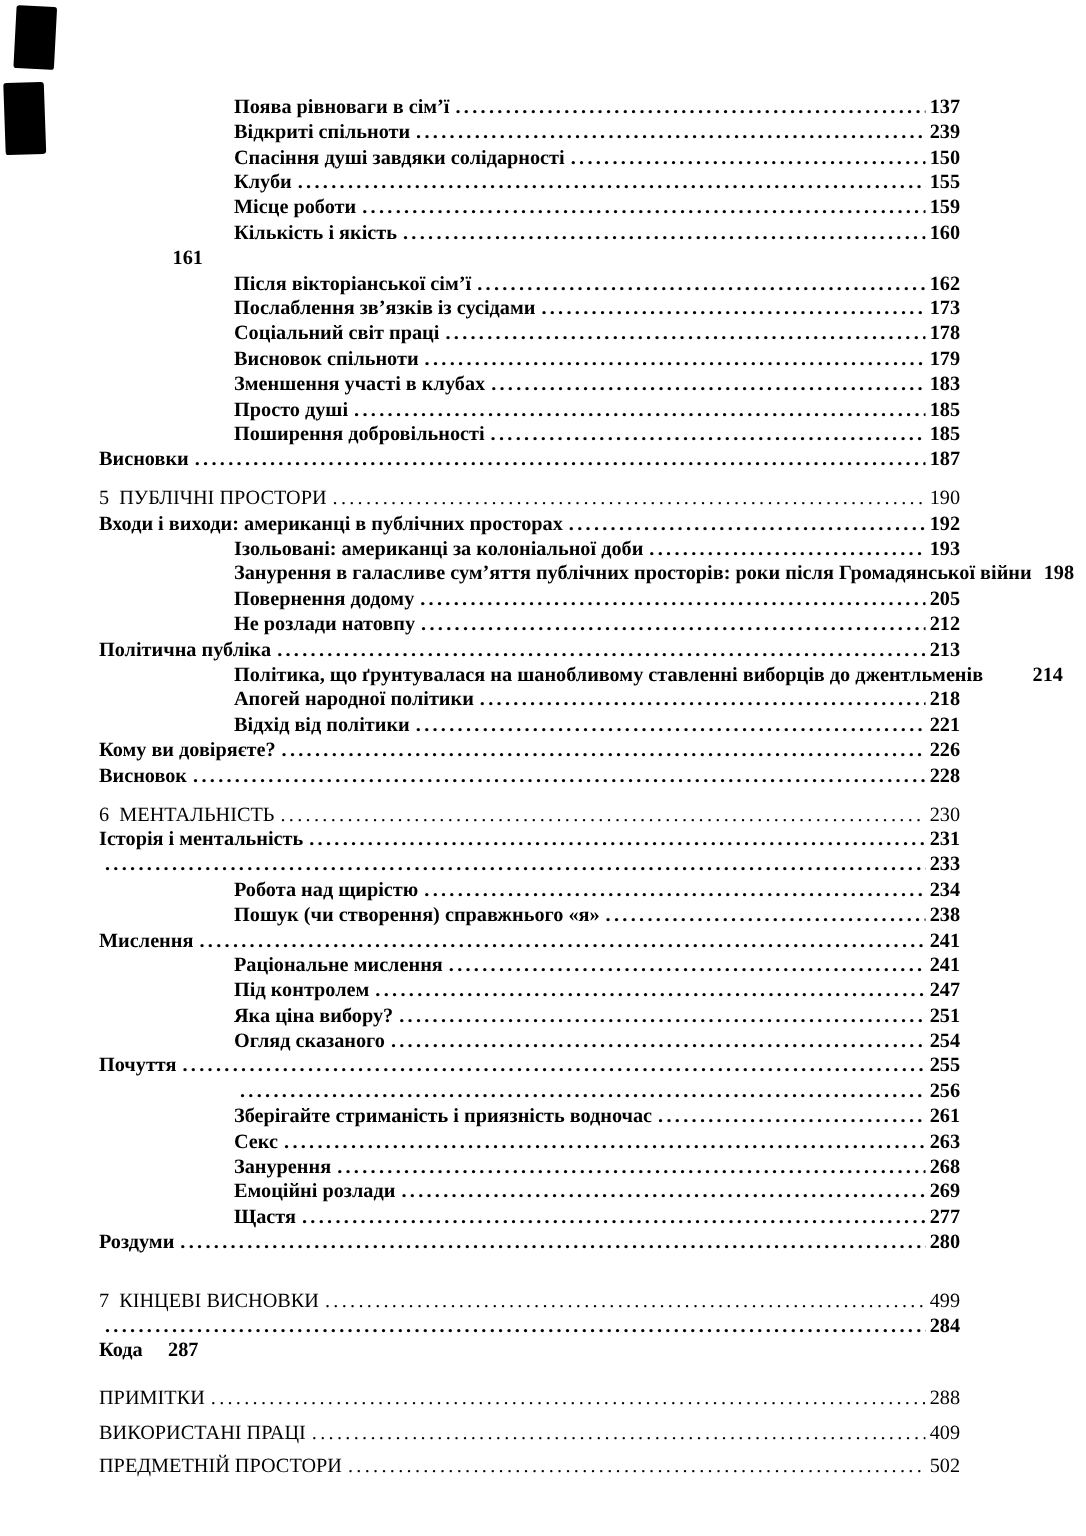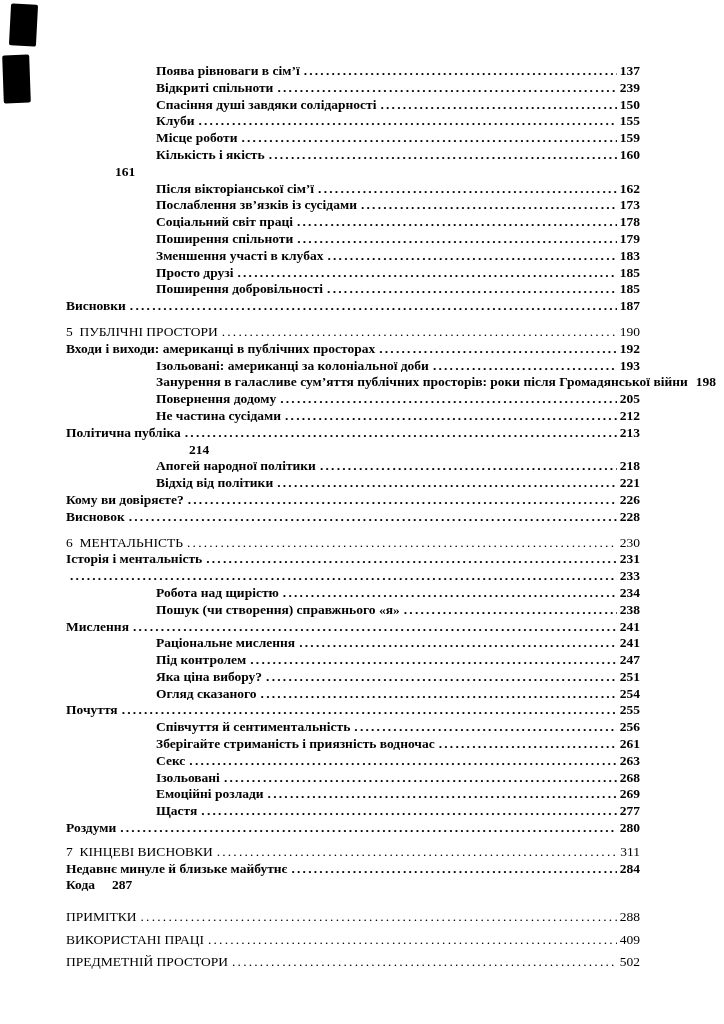--- a/index.html
+++ b/index.html
@@ -11,21 +11,21 @@
   }
   .page{position:absolute;inset:0;}
   
   .artifact{position:absolute;background:#000;}
   .artifact.a1{left:10px;top:4px;width:27px;height:42px;transform:rotate(3deg);border-radius:2px;}
   .artifact.a2{left:3px;top:55px;width:27px;height:48px;transform:rotate(-2deg);border-radius:2px;}
 
   .toc{position:absolute;left:66px;top:63px;width:650px;}
   .section{margin:0;}
   .section.s2,.section.s3{margin-top:9px;}
-  .section.s4{margin-top:7px;}
+  .section.s4{margin-top:22px;}
   .section.s5{margin-top:12px;}
 
   .row{
     display:flex;align-items:baseline;
     box-sizing:border-box;width:574px;
     font-size:13.5px;line-height:16.8px;
     font-weight:bold;white-space:nowrap;
   }
   .row.l2{padding-left:90px;}
   .row.chapter{font-weight:normal;}
@@ -92,31 +92,31 @@
           <span class="label">Послаблення зв’язків із сусідами</span>
           <span class="dots">................................................................................................................................................................................................................................................</span>
           <span class="num">173</span>
         </div>
         <div class="row l2">
           <span class="label">Соціальний світ праці</span>
           <span class="dots">................................................................................................................................................................................................................................................</span>
           <span class="num">178</span>
         </div>
         <div class="row l2">
-          <span class="label">Поширення спільноти</span>
+          <span class="label">Висновок спільноти</span>
           <span class="dots">................................................................................................................................................................................................................................................</span>
           <span class="num">179</span>
         </div>
         <div class="row l2">
           <span class="label">Зменшення участі в клубах</span>
           <span class="dots">................................................................................................................................................................................................................................................</span>
           <span class="num">183</span>
         </div>
         <div class="row l2">
-          <span class="label">Просто друзі</span>
+          <span class="label">Просто душі</span>
           <span class="dots">................................................................................................................................................................................................................................................</span>
           <span class="num">185</span>
         </div>
         <div class="row l2">
           <span class="label">Поширення добровільності</span>
           <span class="dots">................................................................................................................................................................................................................................................</span>
           <span class="num">185</span>
         </div>
         <div class="row l1">
           <span class="label">Висновки</span>
@@ -144,30 +144,31 @@
           <span class="label">Занурення в галасливе сум’яття публічних просторів: роки після Громадянської війни</span>
           <span class="gap" style="width: 8px;"></span>
           <span class="num">198</span>
         </div>
         <div class="row l2">
           <span class="label">Повернення додому</span>
           <span class="dots">................................................................................................................................................................................................................................................</span>
           <span class="num">205</span>
         </div>
         <div class="row l2">
-          <span class="label">Не частина сусідами</span>
+          <span class="label">Не розлади натовпу</span>
           <span class="dots">................................................................................................................................................................................................................................................</span>
           <span class="num">212</span>
         </div>
         <div class="row l1">
           <span class="label">Політична публіка</span>
           <span class="dots">................................................................................................................................................................................................................................................</span>
           <span class="num">213</span>
         </div>
         <div class="row l2 noleader">
+          <span class="label">Політика, що ґрунтувалася на шанобливому ставленні виборців до джентльменів</span>
           <span class="gap" style="width: 30px;"></span>
           <span class="num">214</span>
         </div>
         <div class="row l2">
           <span class="label">Апогей народної політики</span>
           <span class="dots">................................................................................................................................................................................................................................................</span>
           <span class="num">218</span>
         </div>
         <div class="row l2">
           <span class="label">Відхід від політики</span>
@@ -234,36 +235,35 @@
           <span class="label">Огляд сказаного</span>
           <span class="dots">................................................................................................................................................................................................................................................</span>
           <span class="num">254</span>
         </div>
         <div class="row l1">
           <span class="label">Почуття</span>
           <span class="dots">................................................................................................................................................................................................................................................</span>
           <span class="num">255</span>
         </div>
         <div class="row l2">
-          <span class="label">Співчуття й сентиментальність</span>
           <span class="dots">................................................................................................................................................................................................................................................</span>
           <span class="num">256</span>
         </div>
         <div class="row l2">
           <span class="label">Зберігайте стриманість і приязність водночас</span>
           <span class="dots">................................................................................................................................................................................................................................................</span>
           <span class="num">261</span>
         </div>
         <div class="row l2">
           <span class="label">Секс</span>
           <span class="dots">................................................................................................................................................................................................................................................</span>
           <span class="num">263</span>
         </div>
         <div class="row l2">
-          <span class="label">Ізольовані</span>
+          <span class="label">Занурення</span>
           <span class="dots">................................................................................................................................................................................................................................................</span>
           <span class="num">268</span>
         </div>
         <div class="row l2">
           <span class="label">Емоційні розлади</span>
           <span class="dots">................................................................................................................................................................................................................................................</span>
           <span class="num">269</span>
         </div>
         <div class="row l2">
           <span class="label">Щастя</span>
@@ -273,24 +273,23 @@
         <div class="row l1">
           <span class="label">Роздуми</span>
           <span class="dots">................................................................................................................................................................................................................................................</span>
           <span class="num">280</span>
         </div>
       </div>
       <div class="section s4">
         <div class="row l0 chapter">
           <span class="label">7&nbsp; КІНЦЕВІ ВИСНОВКИ</span>
           <span class="dots">................................................................................................................................................................................................................................................</span>
-          <span class="num">311</span>
-        </div>
-        <div class="row l1">
-          <span class="label">Недавнє минуле й близьке майбутнє</span>
+          <span class="num">499</span>
+        </div>
+        <div class="row l1">
           <span class="dots">................................................................................................................................................................................................................................................</span>
           <span class="num">284</span>
         </div>
         <div class="row l1 noleader">
           <span class="label">Кода</span>
           <span class="gap" style="width: 14px;"></span>
           <span class="num">287</span>
         </div>
       </div>
       <div class="section s5">

